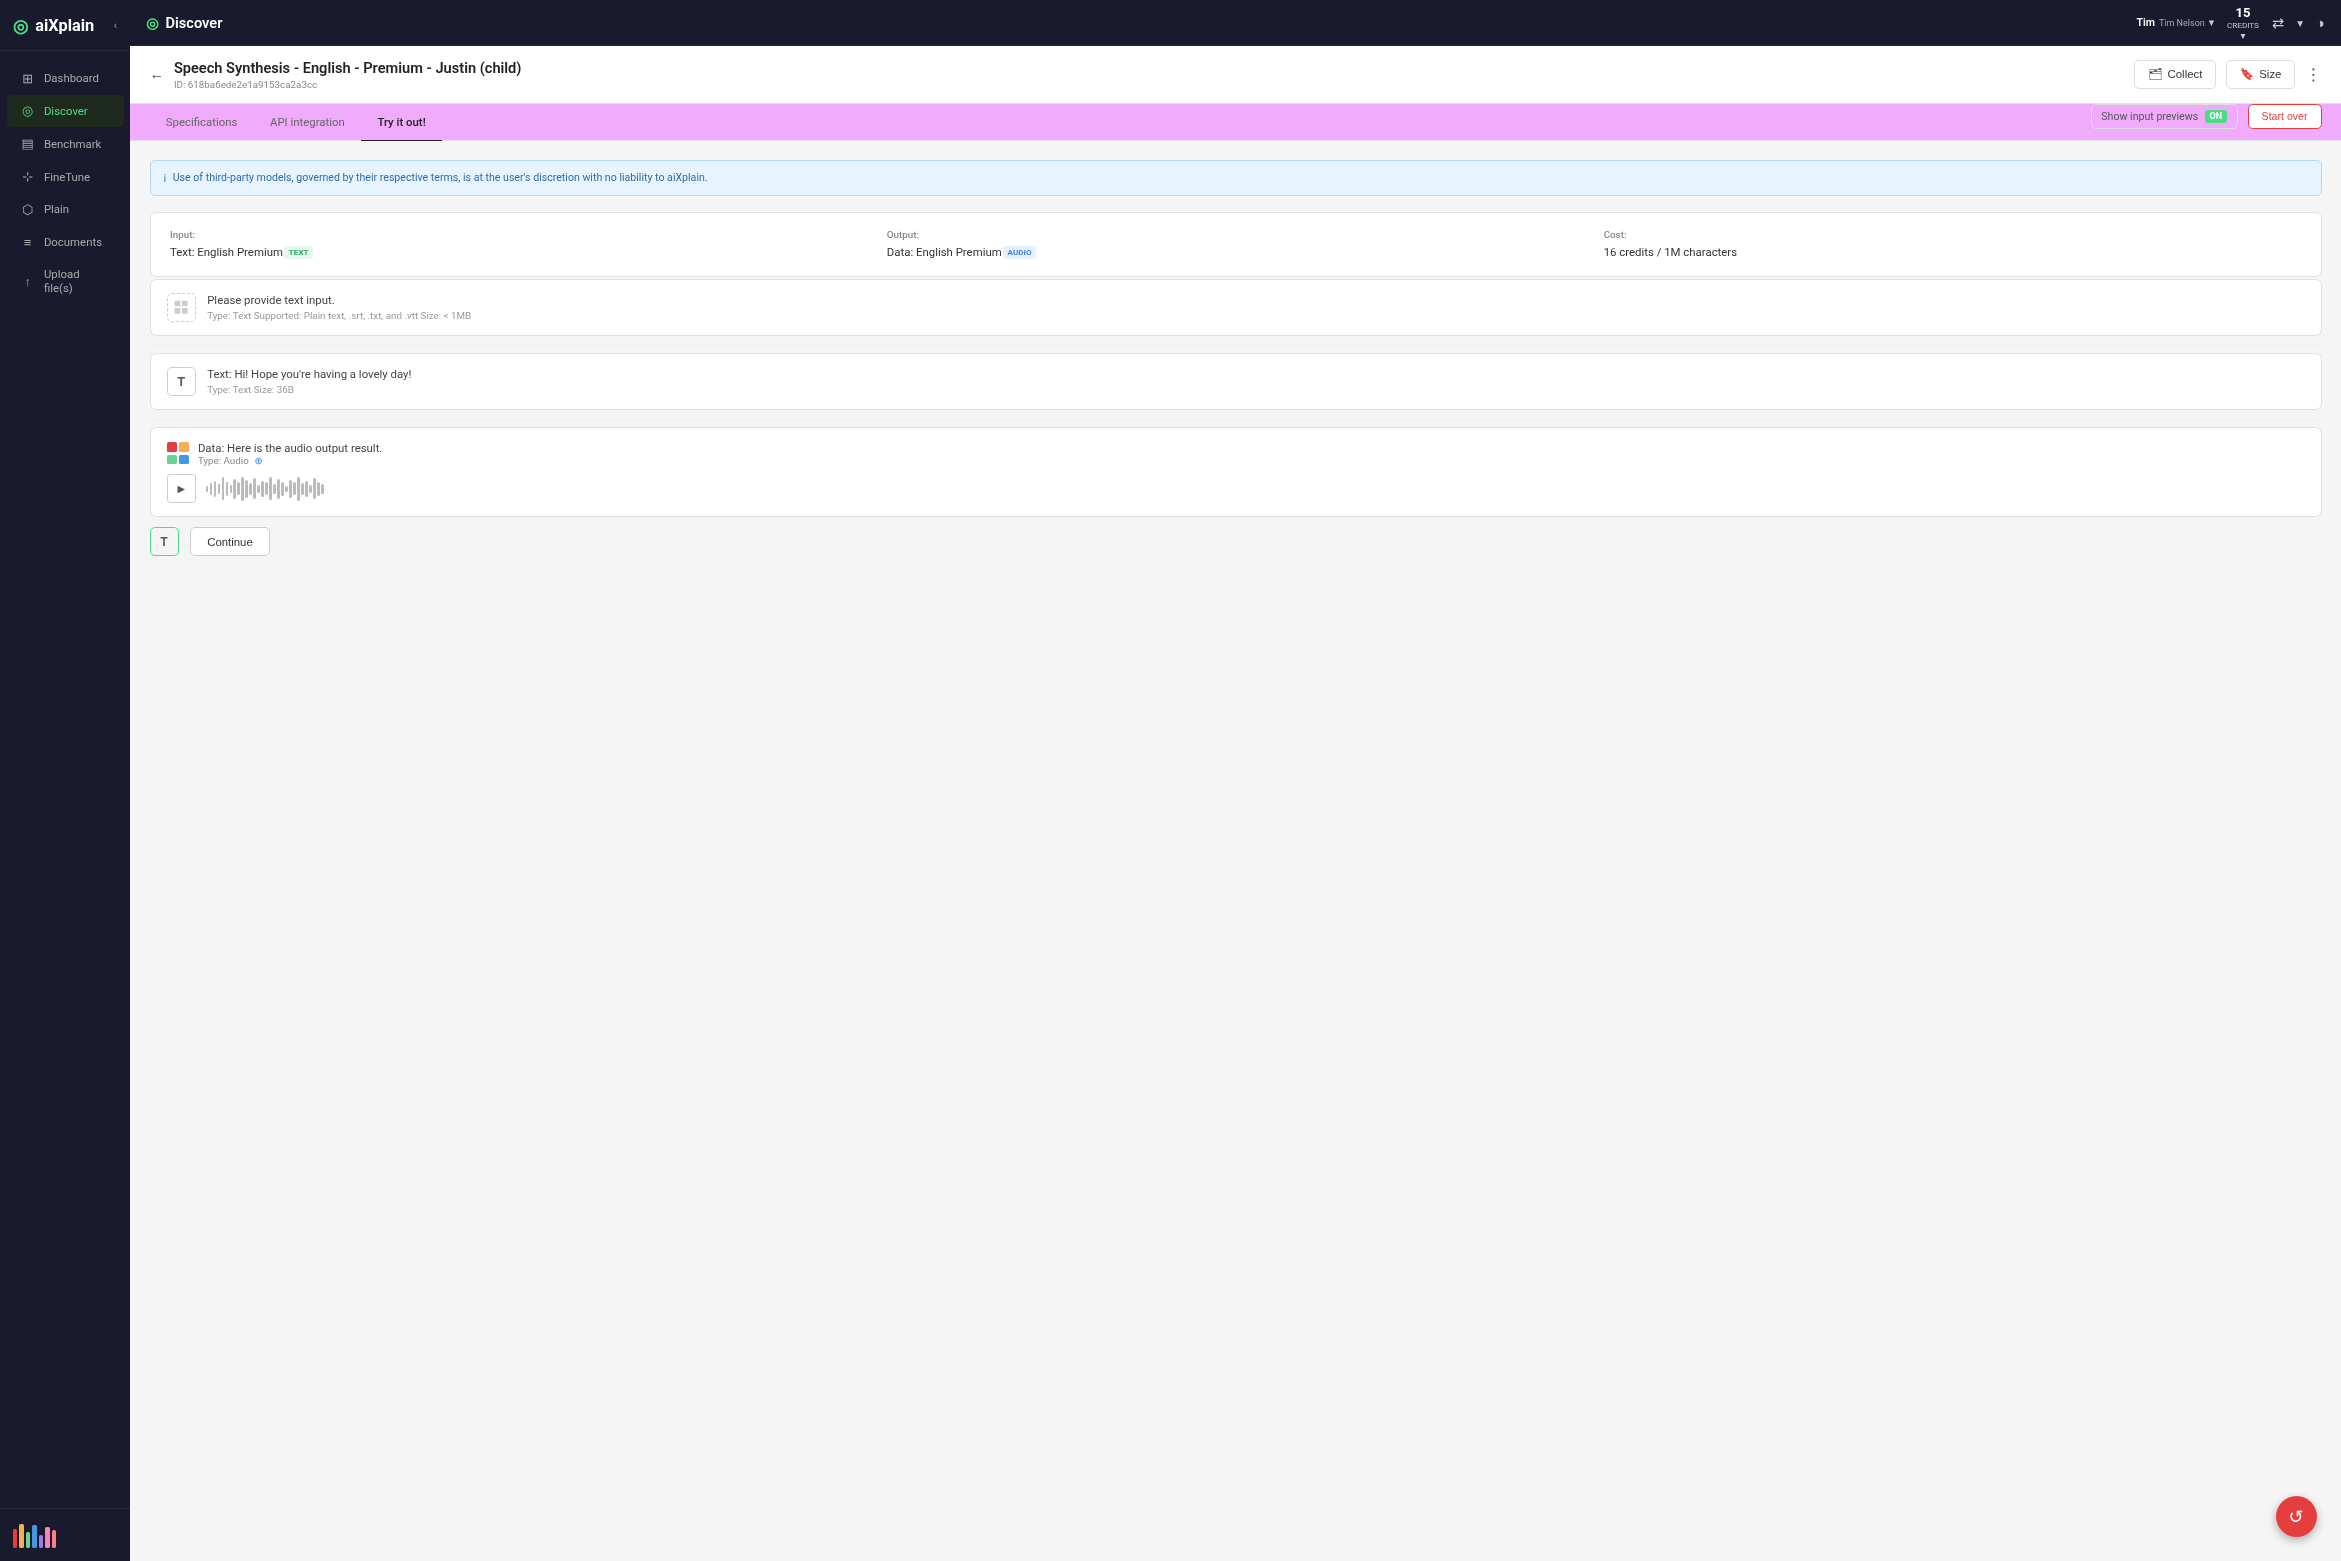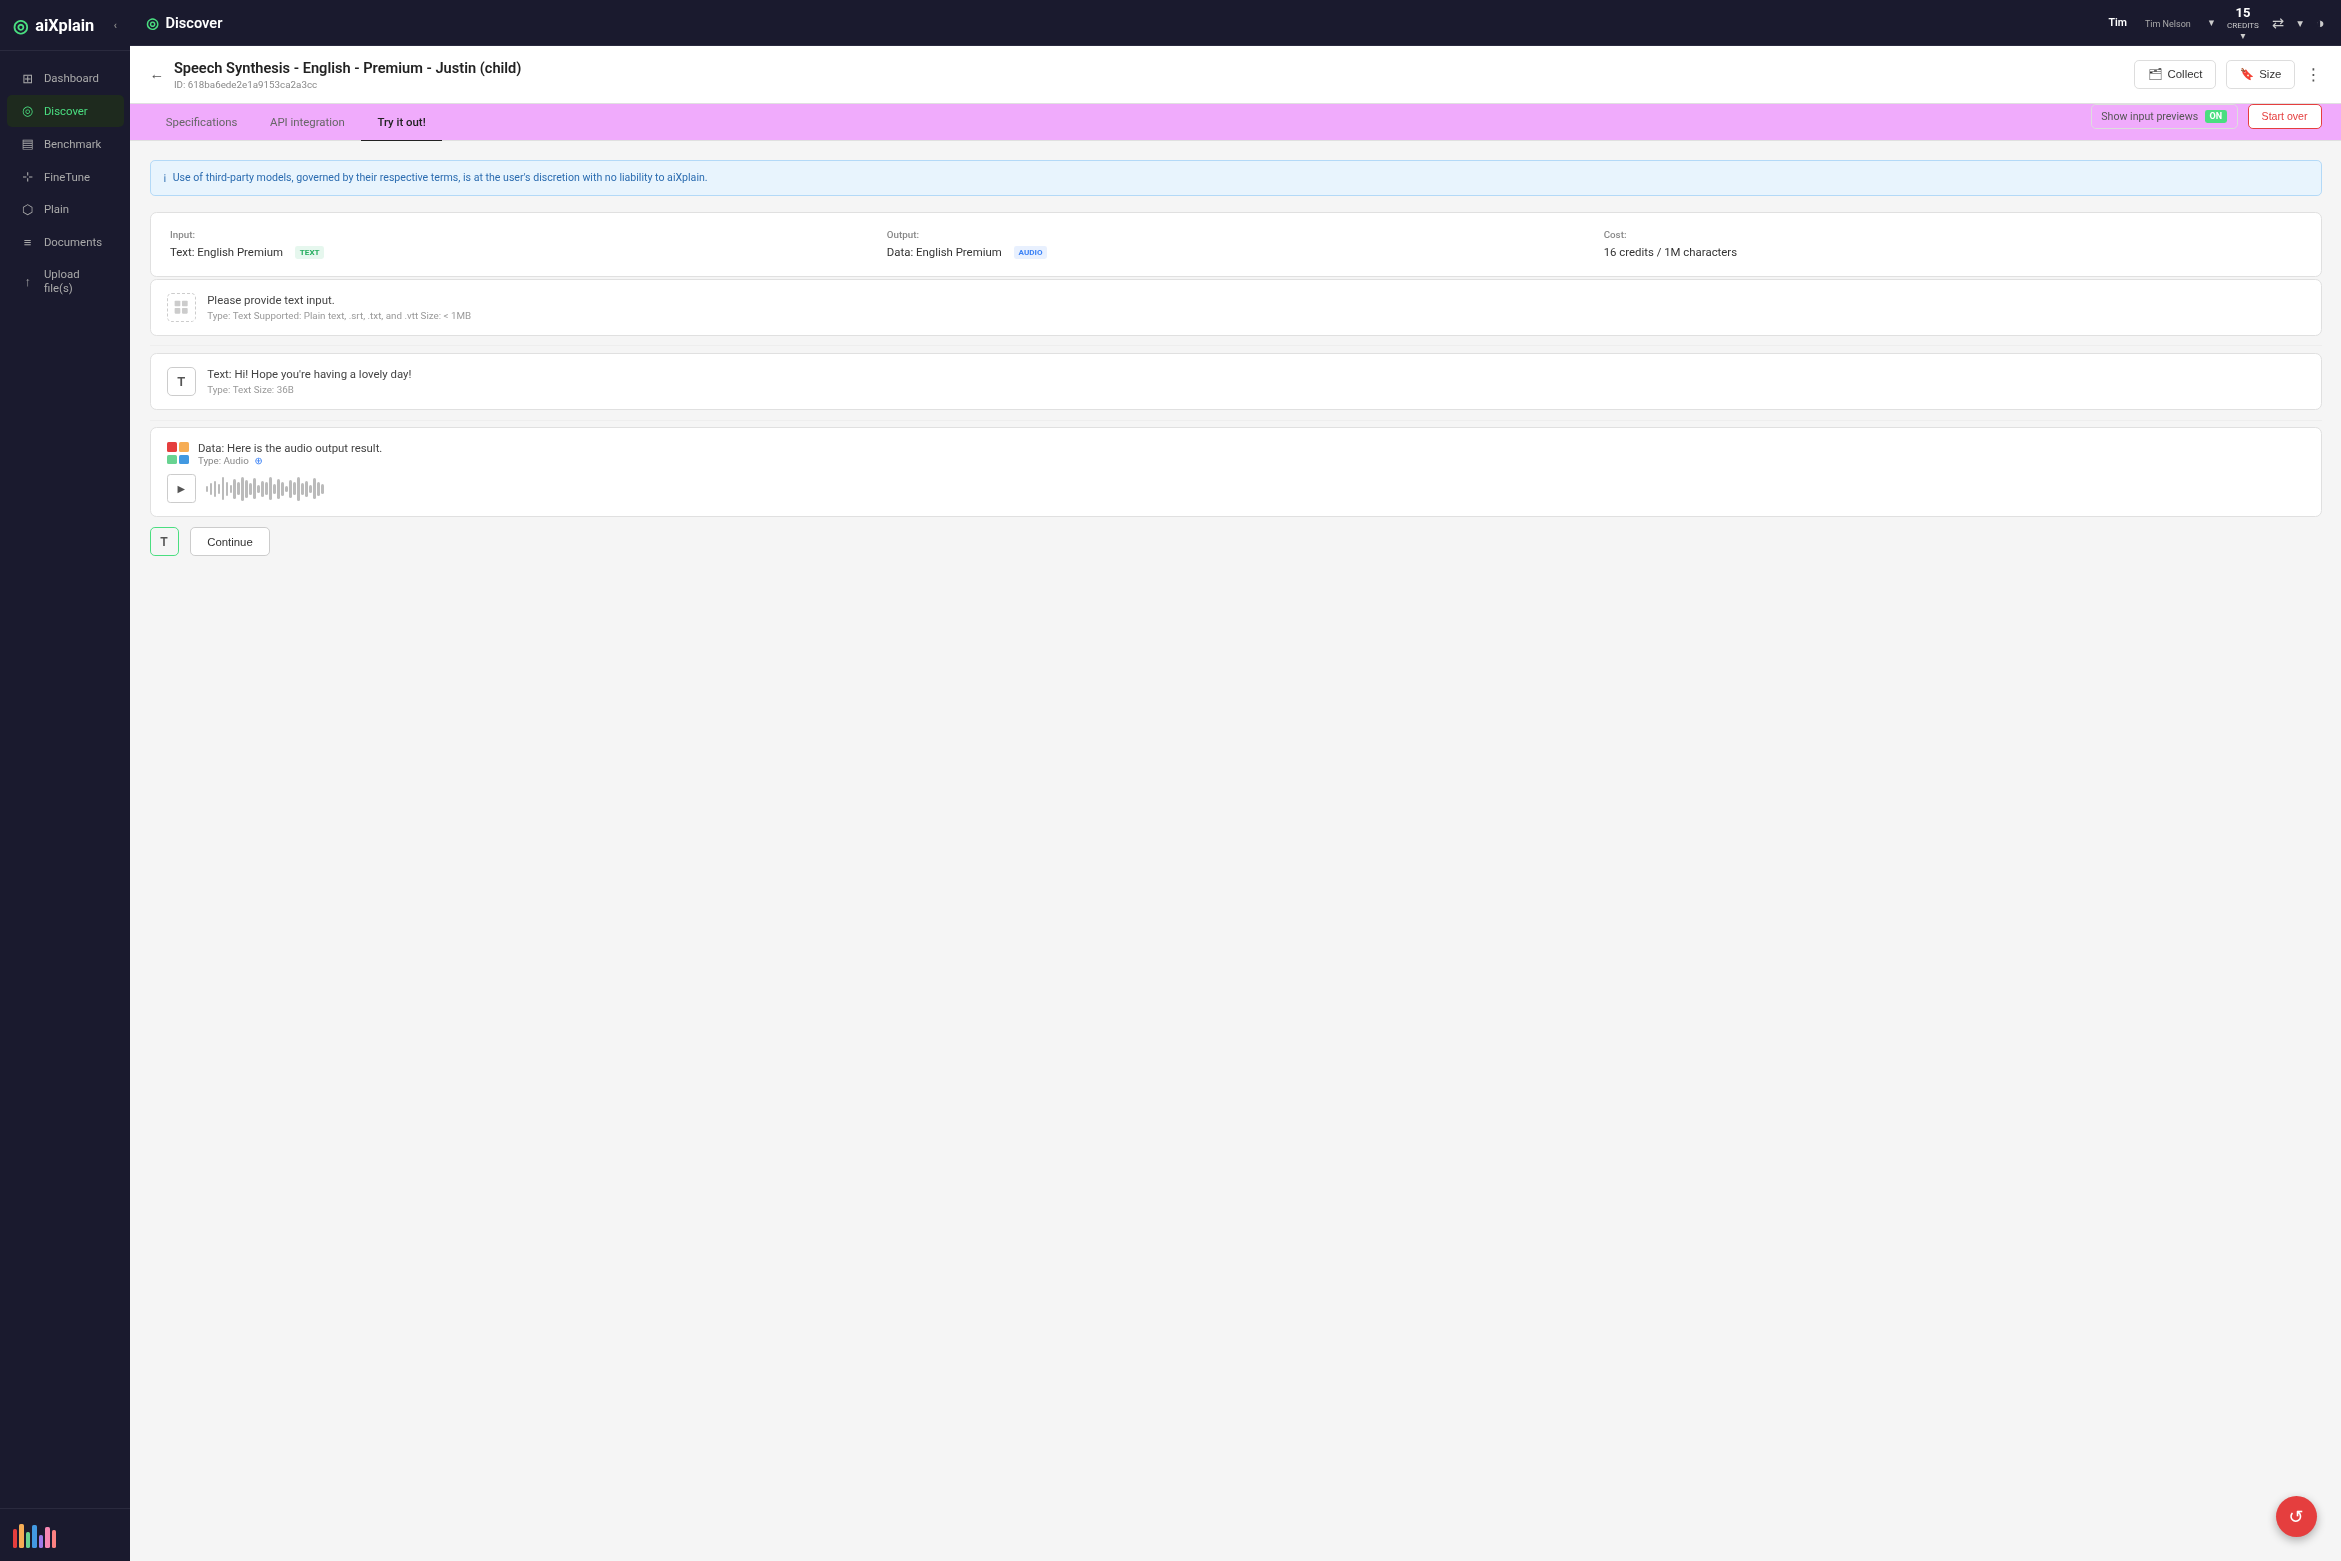--- a/index.html
+++ b/index.html
@@ -86,21 +86,21 @@
       align-items: center;
       gap: 6.5px;
       flex: 1;
     }
     .topbar-title .discover-icon { color: #4ade80; }
     .topbar-right {
       display: flex;
       align-items: center;
       gap: 13px;
     }
-    .user-info { display: flex; align-items: flex-end; gap: 18px; color: #ccc; font-size: 10.6px; cursor: pointer; }
+    .user-info { display: flex; align-items: center; gap: 4px; color: #ccc; font-size: 10.6px; cursor: pointer; }
     .user-name { font-weight: 600; color: white; }
     .credits-info { display: flex; flex-direction: column; align-items: center; color: #ccc; font-size: 9.8px; cursor: pointer; }
     .credits-value { font-weight: 700; color: white; font-size: 13px; }
     .topbar-icon { color: #ccc; font-size: 14.6px; cursor: pointer; }
 
     
     .content { flex: 1; overflow-y: auto; background: #f5f5f5; }
 
     
     .page-header {
@@ -176,21 +176,21 @@
 
     .io-card {
       background: white; border: 0.8px solid #e0e0e0;
       border-radius: 6.5px; padding: 16.3px 19.5px;
       margin-bottom: 2px;
     }
     .io-grid {
       display: grid; grid-template-columns: 1fr 1fr 1fr; gap: 19.5px;
     }
     .io-section-label { font-size: 9.8px; color: #888; margin-bottom: 4.9px; font-weight: 500; }
-    .io-value { font-size: 11.4px; color: #333; display: flex; align-items: center; gap: 12px; }
+    .io-value { font-size: 11.4px; color: #333; display: flex; align-items: center; gap: 1px; }
     .tag {
       font-size: 8.1px; font-weight: 700; padding: 1.6px 4.9px; border-radius: 2.4px;
     }
     .tag-text { background: #e6f7ee; color: #27ae60; }
     .tag-audio { background: #e8f0fe; color: #3b82f6; }
     .input-item {
       background: white; border: 0.8px solid #e0e0e0; border-radius: 6.5px;
       padding: 13px 16.3px; margin-bottom: 9.8px;
       display: flex; align-items: flex-start; gap: 11.4px;
     }

